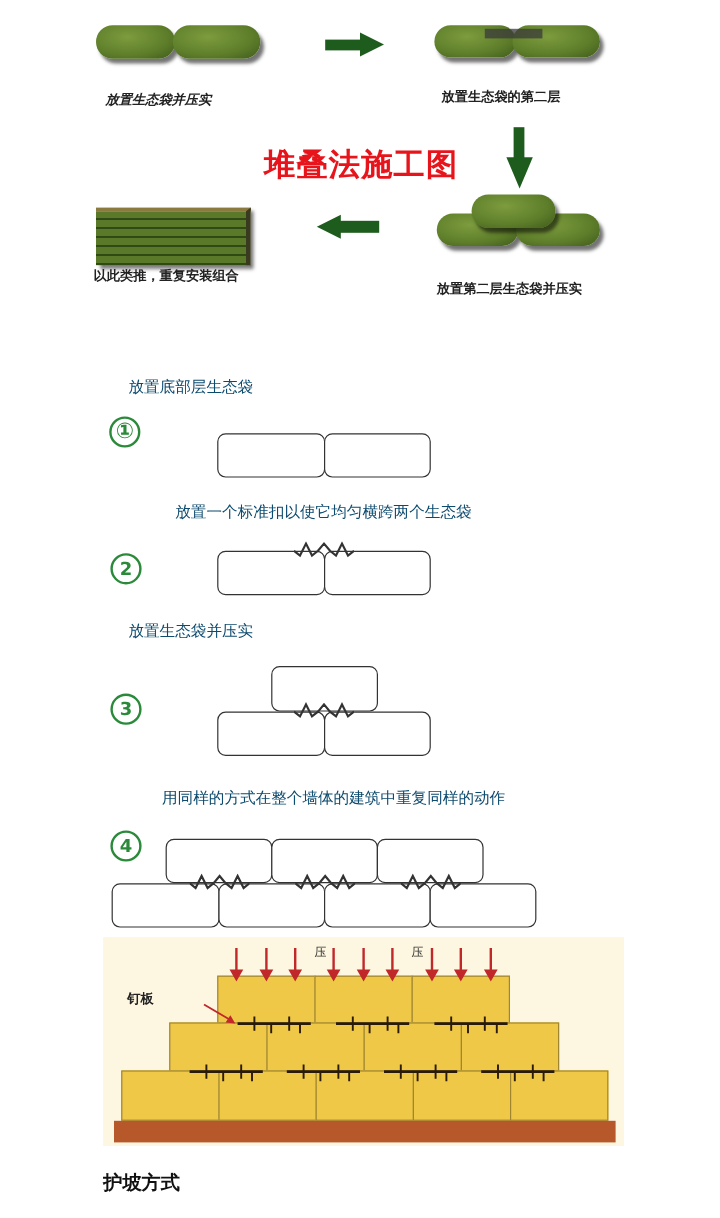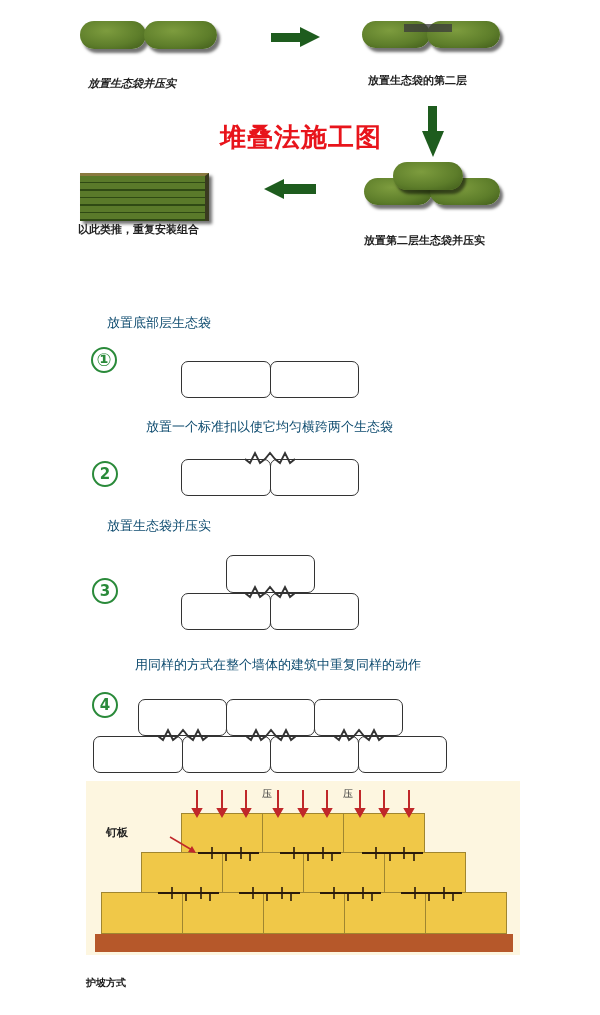--- a/index.html
+++ b/index.html
@@ -158,13 +158,13 @@
       <line x1="234" y1="112" x2="295" y2="112"></line>
         <line x1="315" y1="112" x2="376" y2="112"></line>
     </g>
     <g stroke="#2a1a0a" stroke-width="1.6">
       <path d="M126 66v12M140 72v8M155 66v12M164 72v8M208 66v12M222 72v8M237 66v12M246 72v8M290 66v12M304 72v8M318 66v12M328 72v8"></path>
       <path d="M86 106v12M100 112v8M115 106v12M124 112v8M167 106v12M181 112v8M196 106v12M205 112v8M248 106v12M262 112v8M277 106v12M286 112v8M329 106v12M343 112v8M358 106v12M367 112v8"></path>
     </g>
   </svg>
 </div>
 
-<div class="abs" style="left:86px;top:976px;font-size:10px;font-weight:bold;color:#111;font-family:'DejaVu Serif',serif;">护坡方式</div>
+<div class="abs" style="left:86px;top:976px;font-size:16px;font-weight:bold;color:#111;font-family:'DejaVu Serif',serif;">护坡方式</div>
 
 </body></html>

